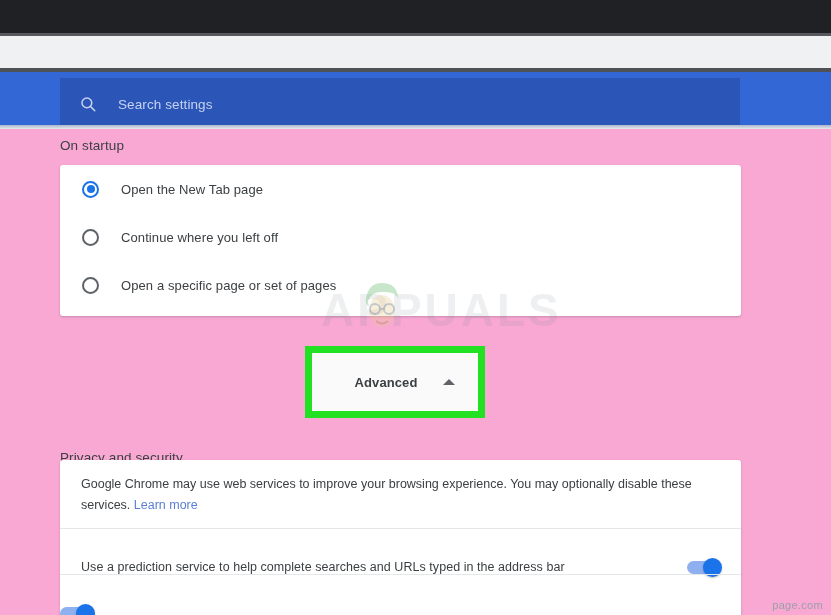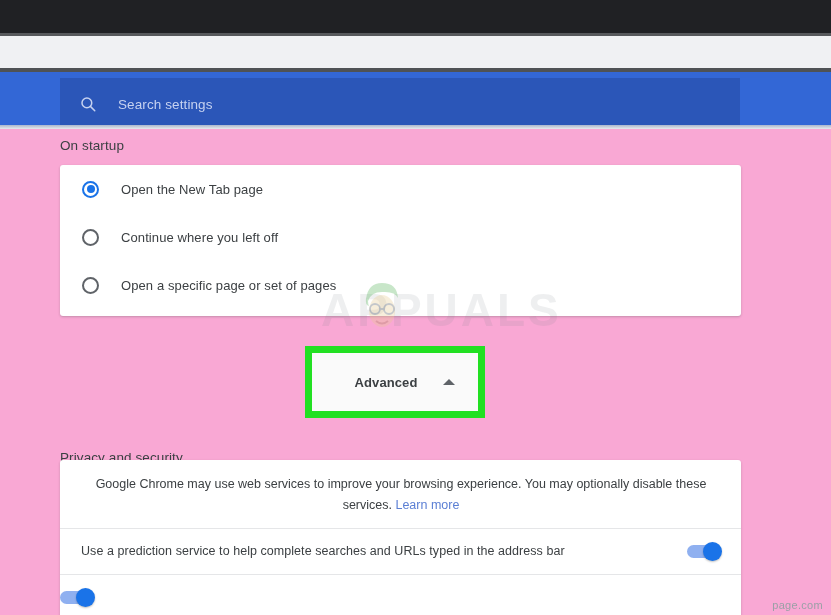--- a/index.html
+++ b/index.html
@@ -133,37 +133,36 @@
   }
 
   
   .privacy-desc {
     position: absolute;
     left: 21px; top: 14px;
     width: 640px;
     color: #3c4043;
     font-size: 12.5px;
     line-height: 21px;
-    text-align: center;
   }
   .learn-more {
     color: #5b7fd4;
     text-decoration: none;
   }
   .divider {
     position: absolute; left: 0; width: 681px; height: 1px;
     background: #e5e6e8;
   }
   #div-1 { top: 68px; }
   #div-2 { top: 114px; }
 
   .toggle-row {
     position: absolute;
     left: 0; width: 681px; height: 46px;
-    display: flex; align-items: center;
+    display: flex; align-items: flex-end;
   }
   #trow-1 { top: 68px; }
   #trow-2 { top: 114px; }
   .toggle-label {
     margin-left: 21px;
     color: #3c4043;
     font-size: 12.5px;
     flex: 1;
     letter-spacing: 0.05px;
   }

